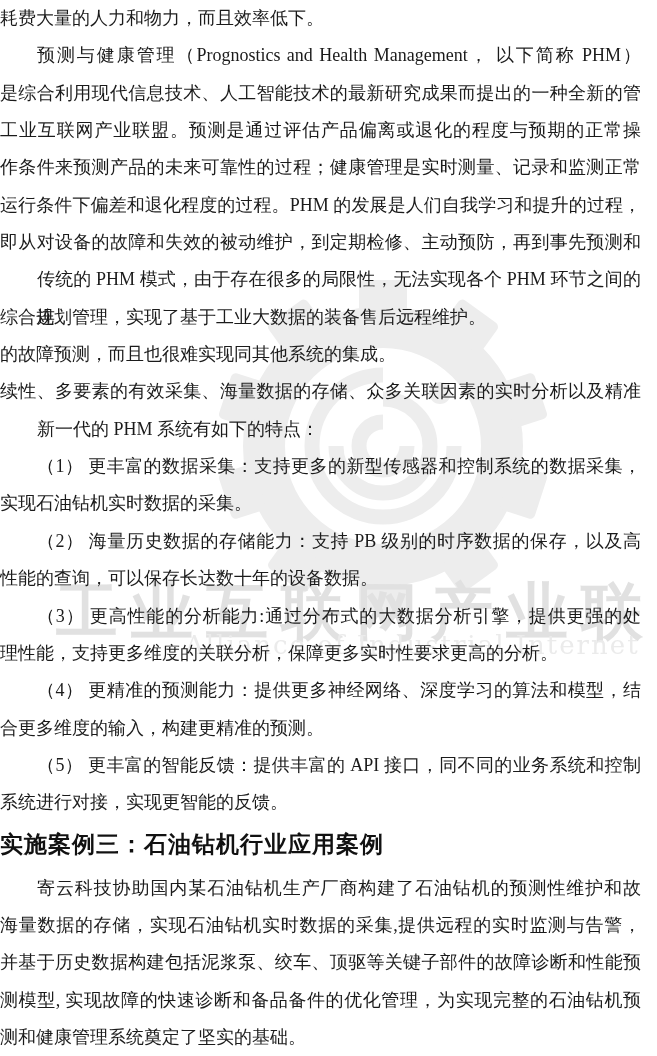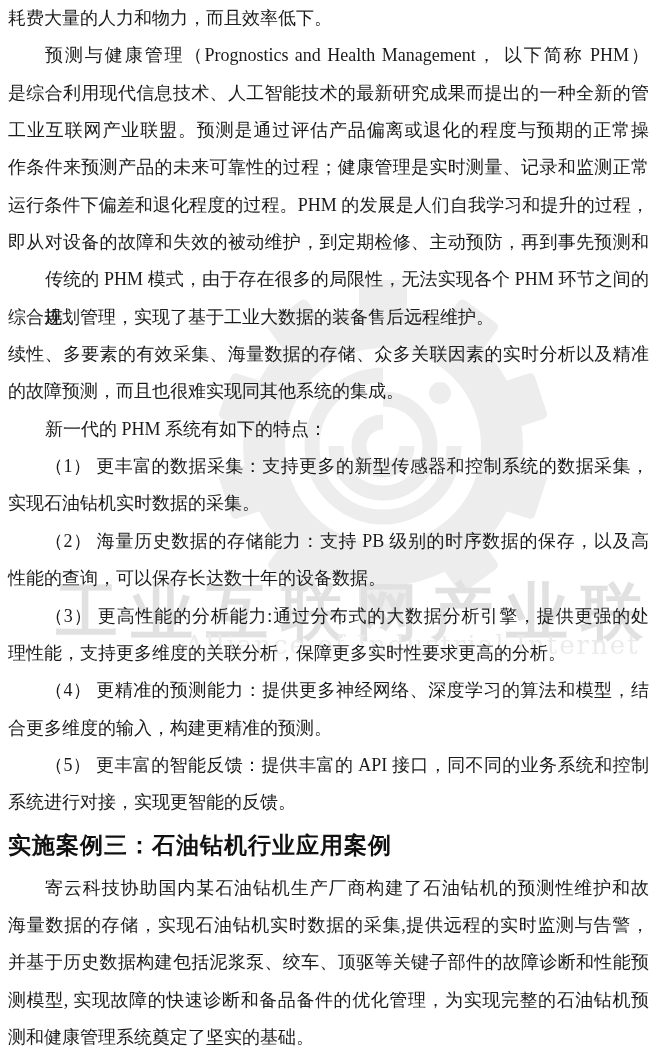--- a/index.html
+++ b/index.html
@@ -35,37 +35,37 @@
     color: #e1e1e1; white-space: nowrap;
   }
   .wm-sub {
     position: absolute; left: 185px; top: 630px;
     font-family: "DejaVu Serif", serif; 
     font-size: 26px; letter-spacing: 2px; color: #ebebeb; white-space: nowrap;
   }
 
   
   .content {
-    position: absolute; left: 8px; top: 0; width: 641px; z-index: 1;
+    position: absolute; left: 0; top: 0; width: 641px; z-index: 1;
   }
   .line {
     height: 37.35px; line-height: 37.35px;
     font-size: 18px; white-space: normal;
     text-align: left;
   }
   .line.indent { padding-left: 37px; }
   .line.fill {
     text-align: justify;
     text-align-last: justify;
     text-justify: inter-character;
   }
   .heading {
     margin-top: 9px;
     height: 30px; line-height: 30px;
-    font-family: Liberation Serif, serif;
+    font-family: Liberation Mono, monospace;
     font-weight: bold; font-size: 23px; color: #111;
     letter-spacing: 1px;
   }
   .case-section { margin-top: 9px; }
 </style>
 </head>
 <body>
 
 <div class="page">
 
@@ -99,22 +99,22 @@
     <div id="sec-body">
         <div class="line">耗费大量的人力和物力，而且效率低下。</div>
         <div class="line indent fill">预测与健康管理（Prognostics and Health Management， 以下简称 PHM）</div>
         <div class="line fill">是综合利用现代信息技术、人工智能技术的最新研究成果而提出的一种全新的管</div>
         <div class="line fill">工业互联网产业联盟。预测是通过评估产品偏离或退化的程度与预期的正常操</div>
         <div class="line fill">作条件来预测产品的未来可靠性的过程；健康管理是实时测量、记录和监测正常</div>
         <div class="line fill">运行条件下偏差和退化程度的过程。PHM 的发展是人们自我学习和提升的过程，</div>
         <div class="line fill">即从对设备的故障和失效的被动维护，到定期检修、主动预防，再到事先预测和</div>
         <div class="line indent fill">传统的 PHM 模式，由于存在很多的局限性，无法实现各个 PHM 环节之间的连</div>
         <div class="line">综合规划管理，实现了基于工业大数据的装备售后远程维护。</div>
+        <div class="line">的故障预测，而且也很难实现同其他系统的集成。</div>
         <div class="line fill">续性、多要素的有效采集、海量数据的存储、众多关联因素的实时分析以及精准</div>
-        <div class="line">的故障预测，而且也很难实现同其他系统的集成。</div>
         <div class="line indent">新一代的 PHM 系统有如下的特点：</div>
         <div class="line indent fill">（1） 更丰富的数据采集：支持更多的新型传感器和控制系统的数据采集，</div>
         <div class="line">实现石油钻机实时数据的采集。</div>
         <div class="line indent fill">（2） 海量历史数据的存储能力：支持 PB 级别的时序数据的保存，以及高</div>
         <div class="line">性能的查询，可以保存长达数十年的设备数据。</div>
         <div class="line indent fill">（3） 更高性能的分析能力:通过分布式的大数据分析引擎，提供更强的处</div>
         <div class="line">理性能，支持更多维度的关联分析，保障更多实时性要求更高的分析。</div>
         <div class="line indent fill">（4） 更精准的预测能力：提供更多神经网络、深度学习的算法和模型，结</div>
         <div class="line">合更多维度的输入，构建更精准的预测。</div>
         <div class="line indent fill">（5） 更丰富的智能反馈：提供丰富的 API 接口，同不同的业务系统和控制</div>

